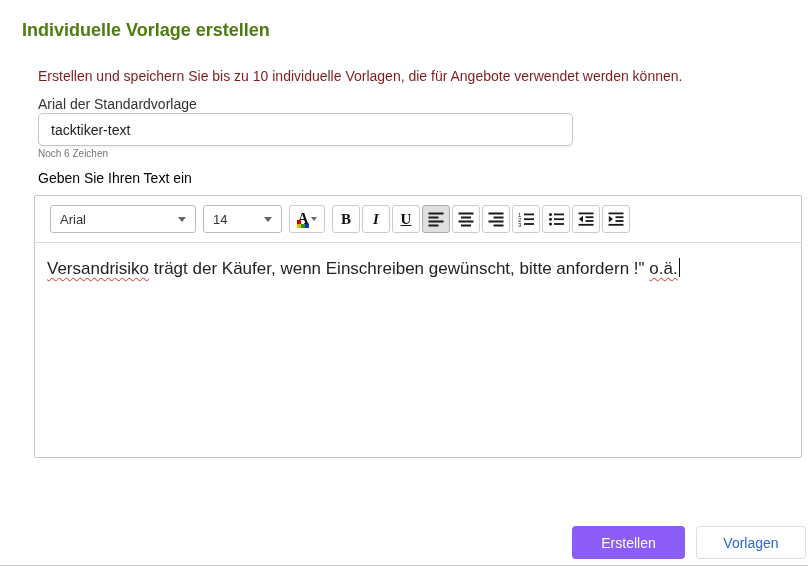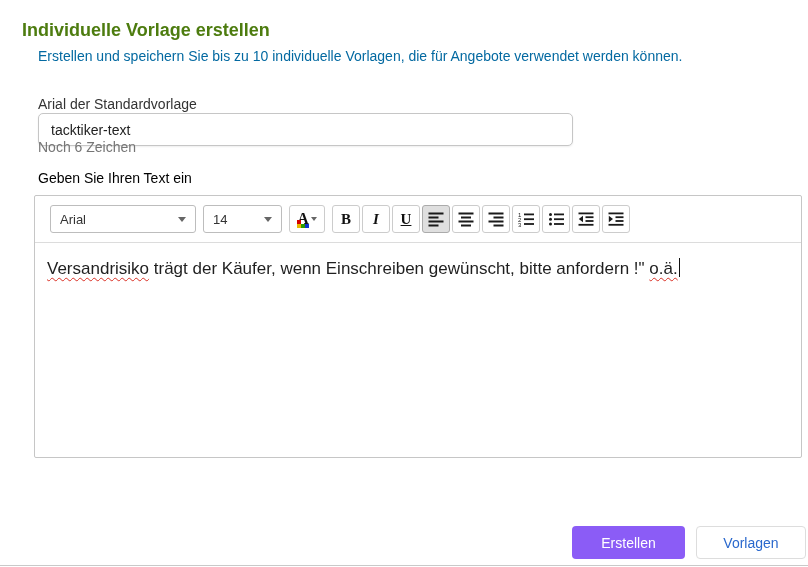--- a/index.html
+++ b/index.html
@@ -16,23 +16,23 @@
     overflow: hidden;
   }
   .dialog-title {
     position: absolute;
     left: 22px; top: 20px;
     font-size: 18px;
     color: #4d7c0f;
   }
   .dialog-desc {
     position: absolute;
-    left: 38px; top: 48px;
-    font-size: 14px;
-    color: #0369a1;
+    left: 38px; top: 68px;
+    font-size: 14px;
+    color: #7f1d1d;
   }
   .name-label {
     position: absolute;
     left: 38px; top: 96px;
     font-size: 14px;
     color: #333333;
   }
   .name-input {
     position: absolute;
     left: 38px; top: 113px;
@@ -41,22 +41,22 @@
     border-radius: 5px;
     padding: 0 12px;
     font-family: "Liberation Sans", sans-serif;
     font-size: 14px;
     color: #222222;
     outline: none;
     box-shadow: 0 1px 2px rgba(0,0,0,0.07);
   }
   .chars-hint {
     position: absolute;
-    left: 38px; top: 139px;
-    font-size: 14px;
+    left: 38px; top: 148px;
+    font-size: 10px;
     color: #757575;
     text-align: center;
   }
   .editor-label {
     position: absolute;
     left: 38px; top: 170px;
     font-size: 14px;
     color: #000000;
   }
   .html-editor-link {

